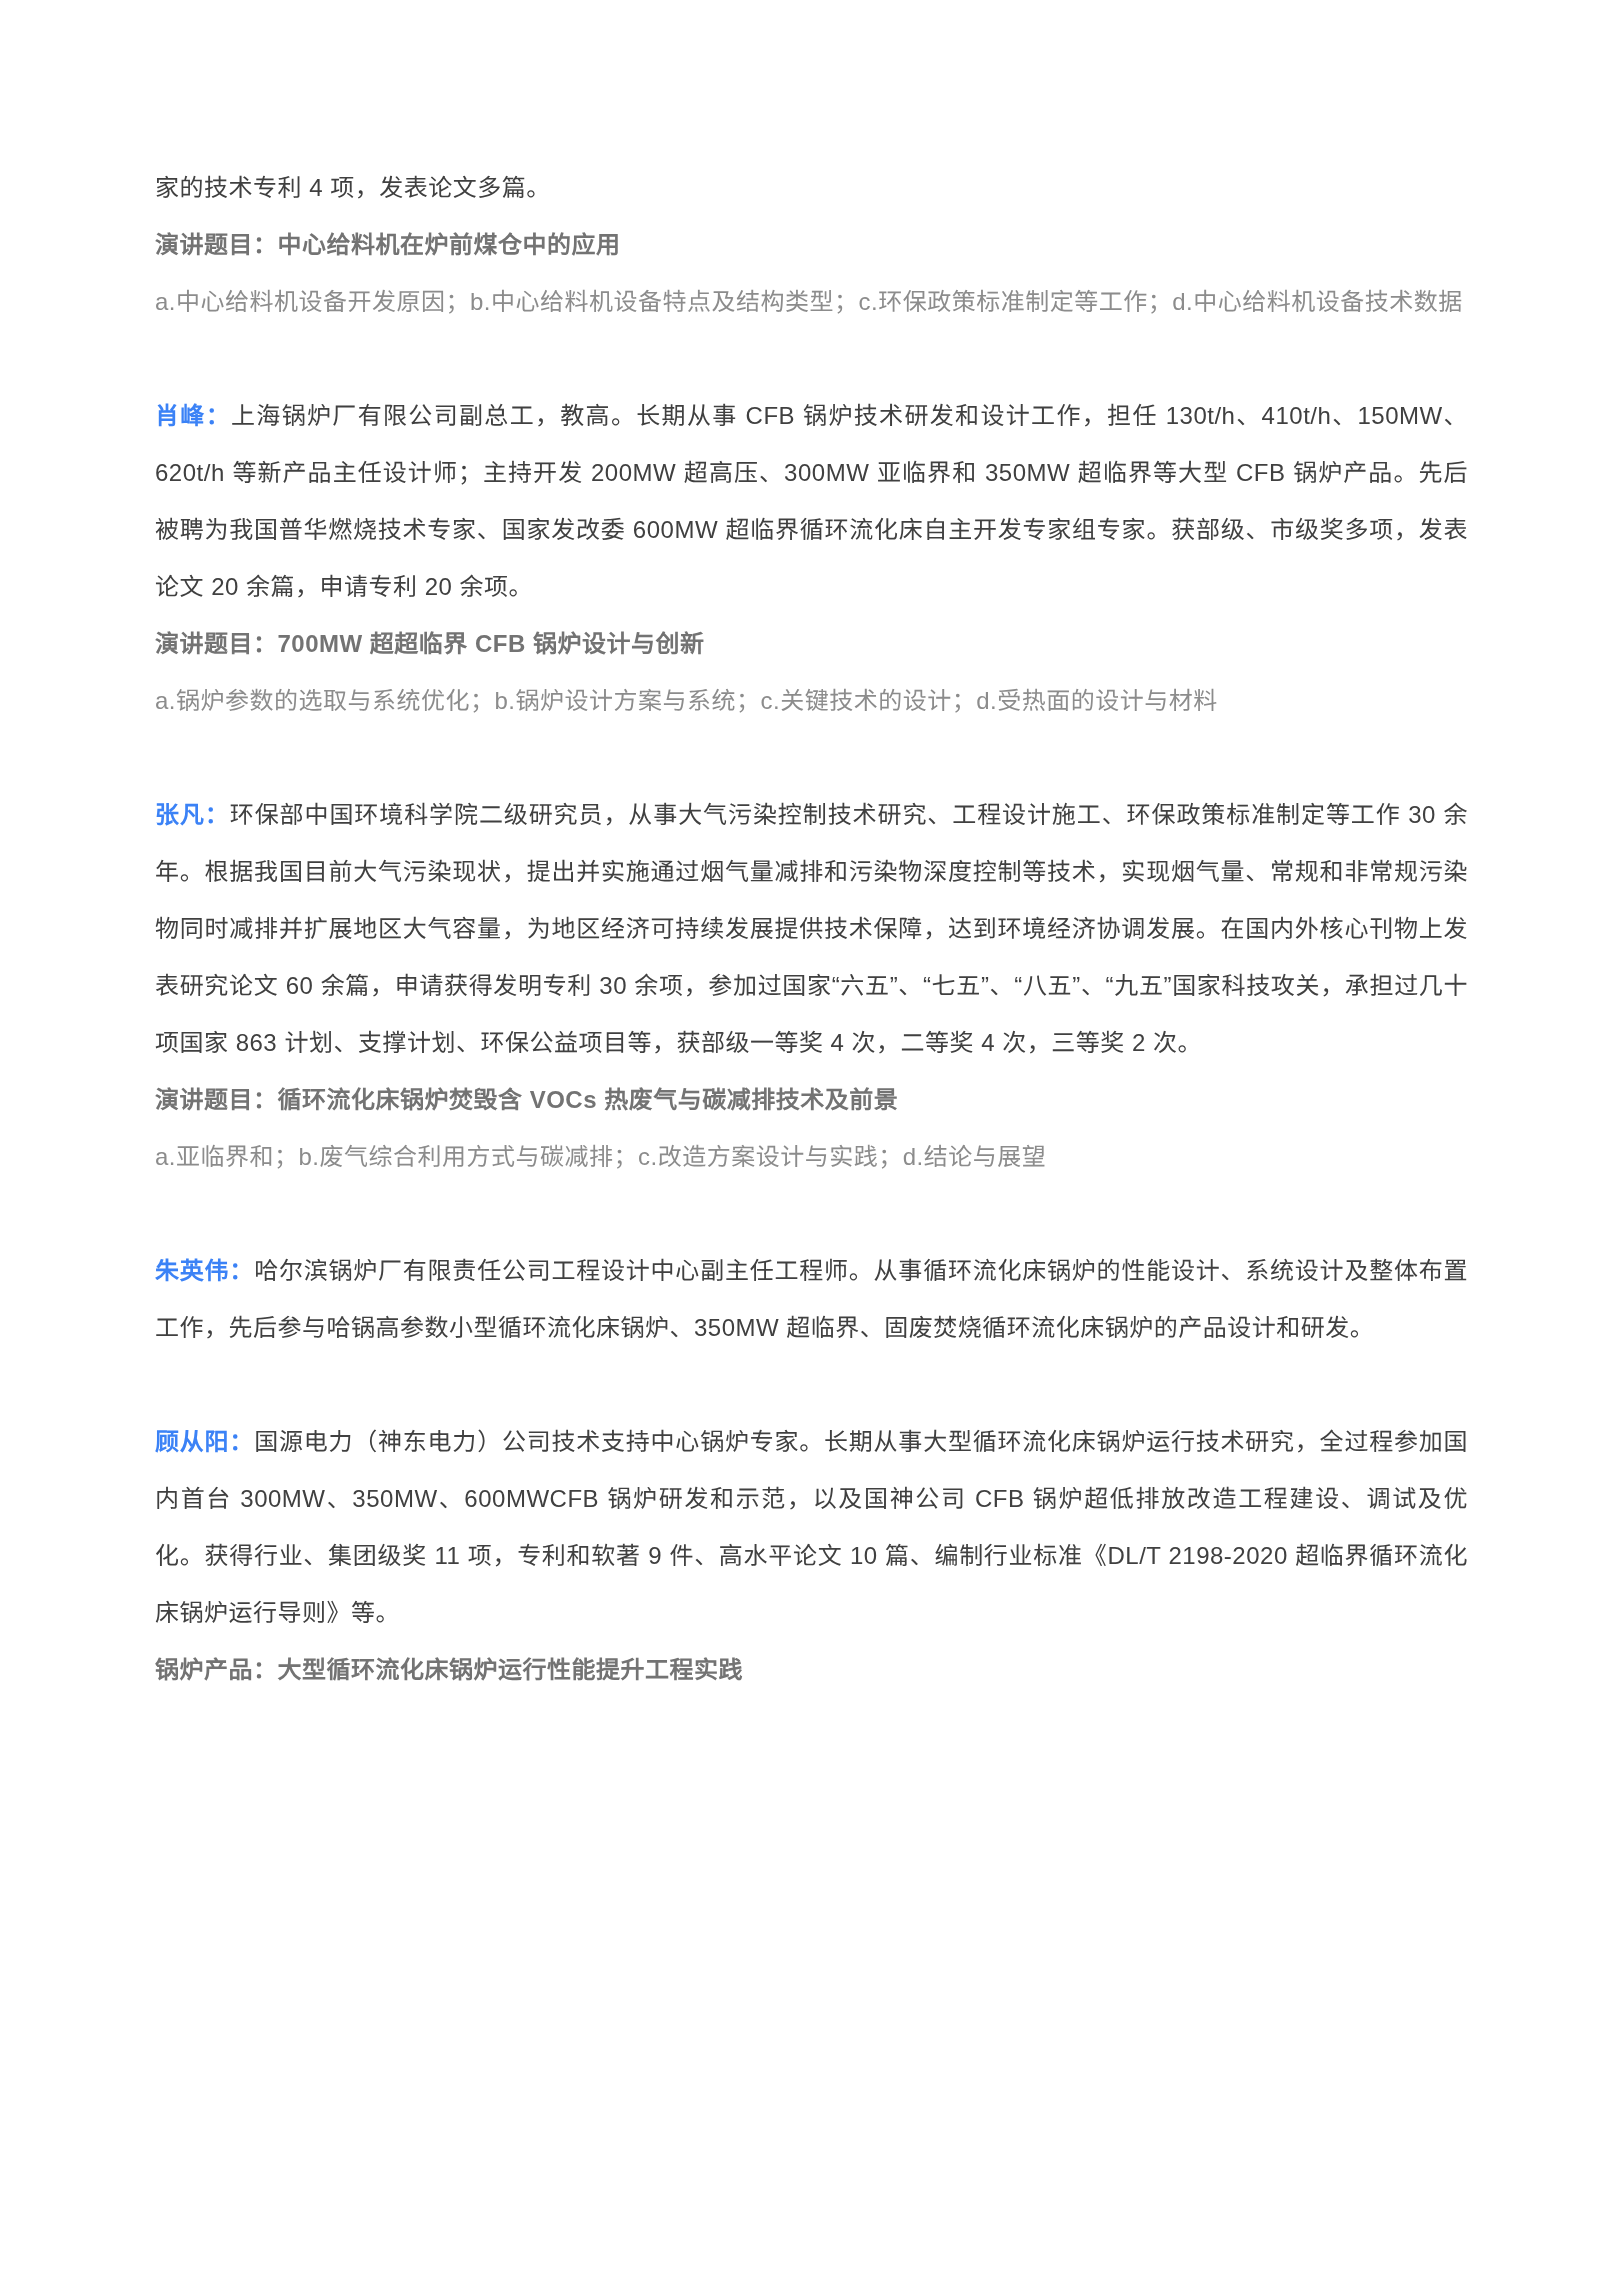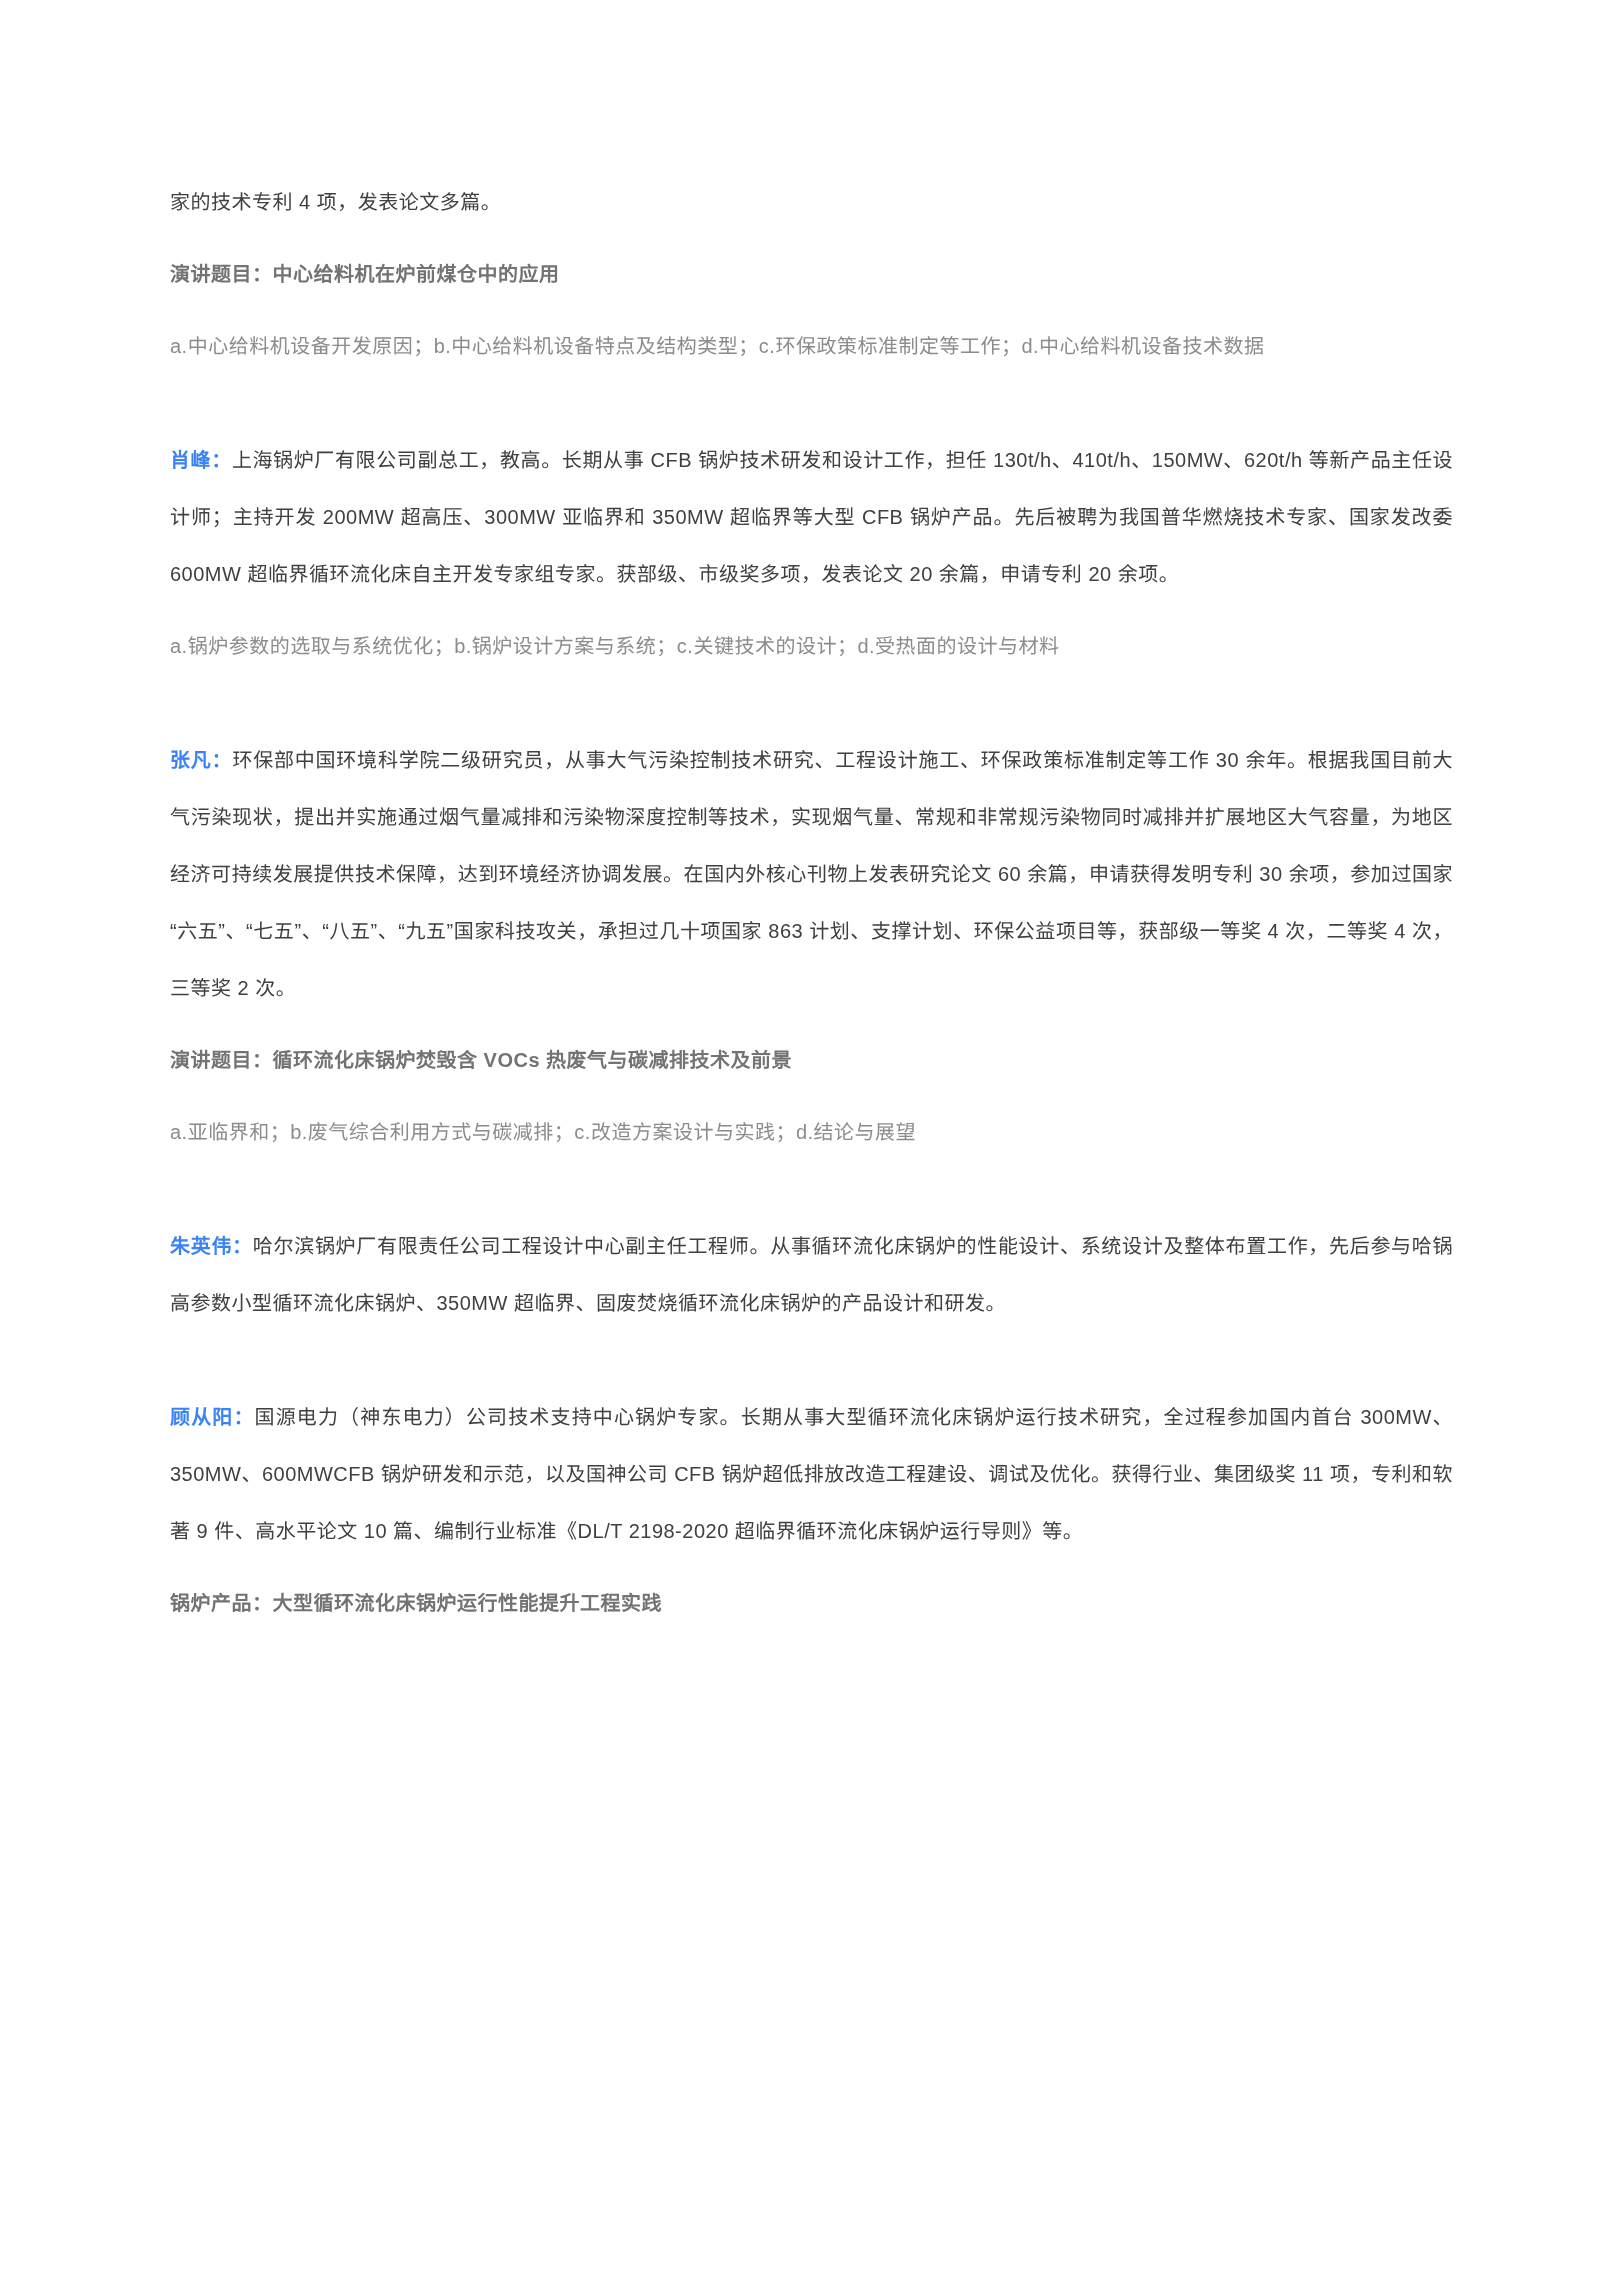--- a/index.html
+++ b/index.html
@@ -14,22 +14,22 @@
   }
   .page {
     box-sizing: border-box;
     width: 1621px;
     height: 2293px;
     padding: 159px 153px 59px 155px;
     background: #ffffff;
     overflow: hidden;
   }
   p {
-    margin: 15px;
-    font-size: 20px;
+    margin: 0;
+    font-size: 24px;
     line-height: 57px;
     color: #404040;
     text-align: justify;
     letter-spacing: 0.5px;
   }
   p.bio .speaker-name {
     font-weight: bold;
     color: #3b82f6;
   }
   p.topic {
@@ -52,20 +52,21 @@
 <div class="page">
 
   <div class="section first">
     <p class="bio">家的技术专利 4 项，发表论文多篇。</p>
     <p class="topic">演讲题目：中心给料机在炉前煤仓中的应用</p>
     <p class="outline">a.中心给料机设备开发原因；b.中心给料机设备特点及结构类型；c.环保政策标准制定等工作；d.中心给料机设备技术数据</p>
   </div>
 
   <div class="section">
     <p class="bio"><strong class="speaker-name">肖峰：</strong><span>上海锅炉厂有限公司副总工，教高。长期从事 CFB 锅炉技术研发和设计工作，担任 130t/h、410t/h、150MW、620t/h 等新产品主任设计师；主持开发 200MW 超高压、300MW 亚临界和 350MW 超临界等大型 CFB 锅炉产品。先后被聘为我国普华燃烧技术专家、国家发改委 600MW 超临界循环流化床自主开发专家组专家。获部级、市级奖多项，发表论文 20 余篇，申请专利 20 余项。</span></p>
+    <p class="topic">演讲题目：700MW 超超临界 CFB 锅炉设计与创新</p>
     <p class="outline">a.锅炉参数的选取与系统优化；b.锅炉设计方案与系统；c.关键技术的设计；d.受热面的设计与材料</p>
   </div>
 
   <div class="section">
     <p class="bio"><strong class="speaker-name">张凡：</strong><span>环保部中国环境科学院二级研究员，从事大气污染控制技术研究、工程设计施工、环保政策标准制定等工作 30 余年。根据我国目前大气污染现状，提出并实施通过烟气量减排和污染物深度控制等技术，实现烟气量、常规和非常规污染物同时减排并扩展地区大气容量，为地区经济可持续发展提供技术保障，达到环境经济协调发展。在国内外核心刊物上发表研究论文 60 余篇，申请获得发明专利 30 余项，参加过国家“六五”、“七五”、“八五”、“九五”国家科技攻关，承担过几十项国家 863 计划、支撑计划、环保公益项目等，获部级一等奖 4 次，二等奖 4 次，三等奖 2 次。</span></p>
     <p class="topic">演讲题目：循环流化床锅炉焚毁含 VOCs 热废气与碳减排技术及前景</p>
     <p class="outline">a.亚临界和；b.废气综合利用方式与碳减排；c.改造方案设计与实践；d.结论与展望</p>
   </div>
 
   <div class="section">

